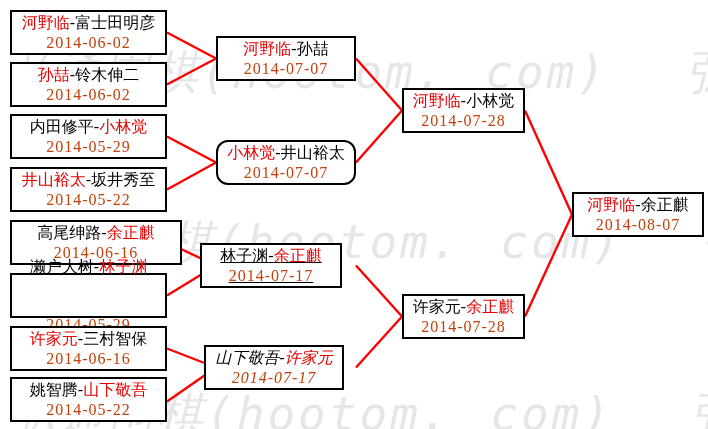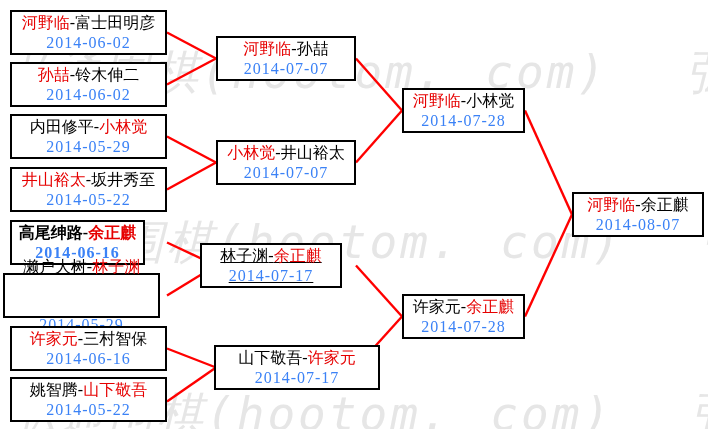--- a/index.html
+++ b/index.html
@@ -15,21 +15,21 @@
     user-select:none;
   }
   #connector-svg{position:absolute;left:0;top:0;z-index:1;}
   .box{
     position:absolute;z-index:2;background:var(--box-bg,#fff);
     border:2px solid var(--box-border,#000);
     display:flex;flex-direction:column;justify-content:center;align-items:center;
     text-align:center;box-sizing:border-box;
   }
   .name-line{font-size:16px;line-height:20px;color:#000;white-space:nowrap;}
-  .date-line{font-size:16px;line-height:20px;color:#3b82f6;letter-spacing:1px;white-space:nowrap;}
+  .date-line{font-size:16px;line-height:20px;color:#c2410c;letter-spacing:1px;white-space:nowrap;}
   .win{color:var(--winner-color,#e60000);}
 </style>
 </head>
 <body>
 
 <div id="stage" style="--wm-color: #e6e6e6; --winner-color: #e60000; --box-border: #000000; --box-bg: #ffffff;">
   <div id="watermark-layer">
       <div class="wm-row" style="left: 5px; top: 42px;"><span>弘通围棋(hootom. com)</span>&nbsp;&nbsp;<span>弘通围棋(hootom. com)</span>&nbsp;&nbsp;</div>
       <div class="wm-row" style="left: 20px; top: 212px;"><span>弘通围棋(hootom. com)</span>&nbsp;&nbsp;<span>弘通围棋(hootom. com)</span>&nbsp;&nbsp;</div>
       <div class="wm-row" style="left: 10px; top: 384px;"><span>弘通围棋(hootom. com)</span>&nbsp;&nbsp;<span>弘通围棋(hootom. com)</span>&nbsp;&nbsp;</div>
@@ -60,49 +60,49 @@
       <div class="date-line">2014-06-02</div>
     </div>
     <div class="box" style="left: 10px; top: 114px; width: 157px; height: 45px;">
       <div class="name-line"><span>内田修平</span><span>-</span><span class="win">小林觉</span></div>
       <div class="date-line">2014-05-29</div>
     </div>
     <div class="box" style="left: 10px; top: 167px; width: 157px; height: 45px; text-align: right;">
       <div class="name-line"><span class="win">井山裕太</span><span>-</span><span>坂井秀至</span></div>
       <div class="date-line">2014-05-22</div>
     </div>
-    <div class="box" style="left: 10px; top: 220px; width: 135px; height: 45px; font-weight: bold;">
+    <div class="box" style="left: 10px; top: 220px; width: 172px; height: 45px;">
       <div class="name-line"><span>高尾绅路</span><span>-</span><span class="win">余正麒</span></div>
       <div class="date-line">2014-06-16</div>
     </div>
-    <div class="box" style="left: 3px; top: 273px; width: 157px; height: 45px; gap: 38px;">
+    <div class="box" style="left: 10px; top: 273px; width: 157px; height: 45px; gap: 38px;">
       <div class="name-line"><span>濑户大树</span><span>-</span><span class="win">林子渊</span></div>
       <div class="date-line">2014-05-29</div>
     </div>
     <div class="box" style="left: 10px; top: 326px; width: 157px; height: 45px; align-items: center;">
       <div class="name-line"><span class="win">许家元</span><span>-</span><span>三村智保</span></div>
       <div class="date-line">2014-06-16</div>
     </div>
     <div class="box" style="left: 10px; top: 377px; width: 157px; height: 45px;">
       <div class="name-line"><span>姚智腾</span><span>-</span><span class="win">山下敬吾</span></div>
       <div class="date-line">2014-05-22</div>
     </div>
     <div class="box" style="left: 216px; top: 36px; width: 140px; height: 45px;">
       <div class="name-line"><span class="win">河野临</span><span>-</span><span>孙喆</span></div>
       <div class="date-line">2014-07-07</div>
     </div>
-    <div class="box" style="left: 216px; top: 140px; width: 140px; height: 45px;">
+    <div class="box" style="left: 216px; top: 140px; width: 140px; height: 45px; border-radius: 12px;">
       <div class="name-line"><span class="win">小林觉</span><span>-</span><span>井山裕太</span></div>
       <div class="date-line">2014-07-07</div>
     </div>
     <div class="box" style="left: 200px; top: 243px; width: 142px; height: 45px; text-decoration: underline;">
       <div class="name-line"><span>林子渊</span><span>-</span><span class="win">余正麒</span></div>
       <div class="date-line">2014-07-17</div>
     </div>
-    <div class="box" style="left: 214px; top: 345px; width: 166px; height: 45px;">
+    <div class="box" style="left: 204px; top: 345px; width: 140px; height: 45px; font-style: italic;">
       <div class="name-line"><span>山下敬吾</span><span>-</span><span class="win">许家元</span></div>
       <div class="date-line">2014-07-17</div>
     </div>
     <div class="box" style="left: 402px; top: 88px; width: 123px; height: 45px;">
       <div class="name-line"><span class="win">河野临</span><span>-</span><span>小林觉</span></div>
       <div class="date-line">2014-07-28</div>
     </div>
     <div class="box" style="left: 402px; top: 294px; width: 123px; height: 45px; align-items: center;">
       <div class="name-line"><span>许家元</span><span>-</span><span class="win">余正麒</span></div>
       <div class="date-line">2014-07-28</div>

